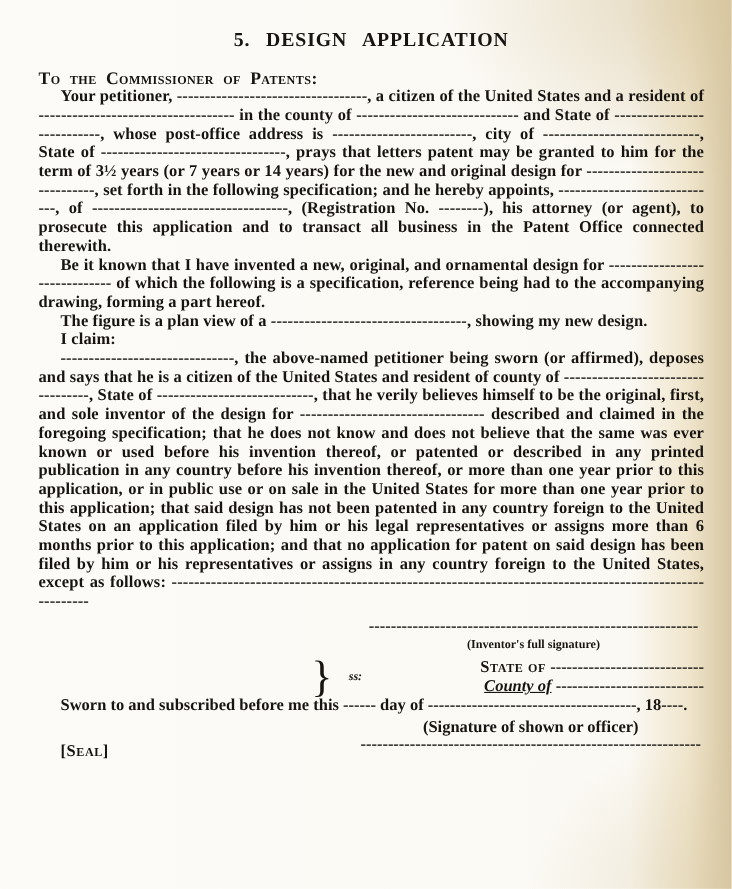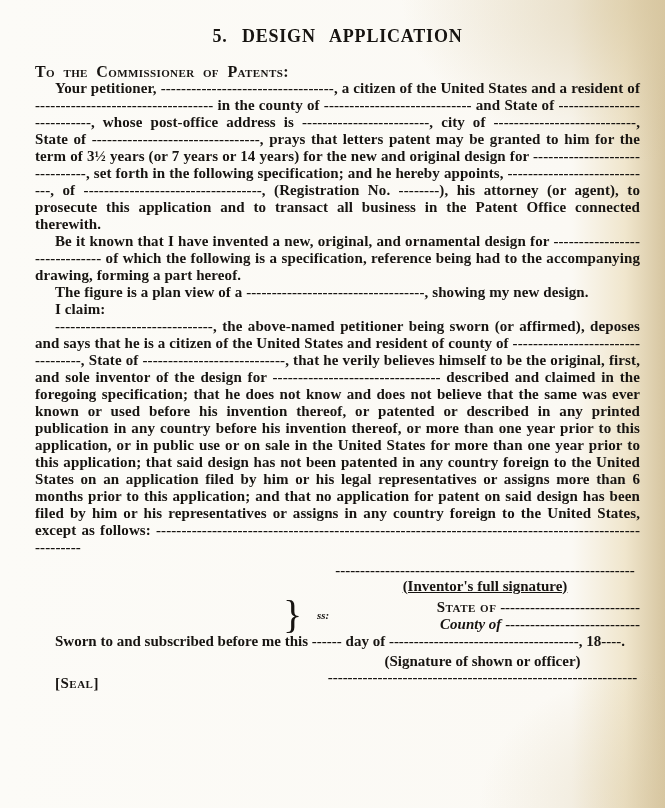--- a/index.html
+++ b/index.html
@@ -48,32 +48,32 @@
   .body-text p.no-justify { text-align: left; }
 
   .sig-block {
     margin: 6px 0 2px auto;
     width: 310px;
     text-align: center;
     font-size: 15px;
     line-height: 16px;
   }
   .sig-rule { white-space: nowrap; overflow: hidden; }
-  .sig-label { font-size: 15px; text-decoration: underline; }
+  .sig-label { font-size: 11px; }
 
   .venue {
     position: relative;
     margin-top: 5px;
     font-size: 15px;
     line-height: 17px;
     height: 34px;
     text-align: right;
   }
   .venue .caps { font-variant: small-caps; letter-spacing: 0.5px; }
-  .venue .ital { font-style: italic; }
+  .venue .ital { font-style: italic; text-decoration: underline; }
   .venue-brace {
     position: absolute;
     left: 248px;
     top: -6px;
     font-size: 40px;
     font-weight: 400;
     line-height: 44px;
   }
   .venue-ss {
     position: absolute;

